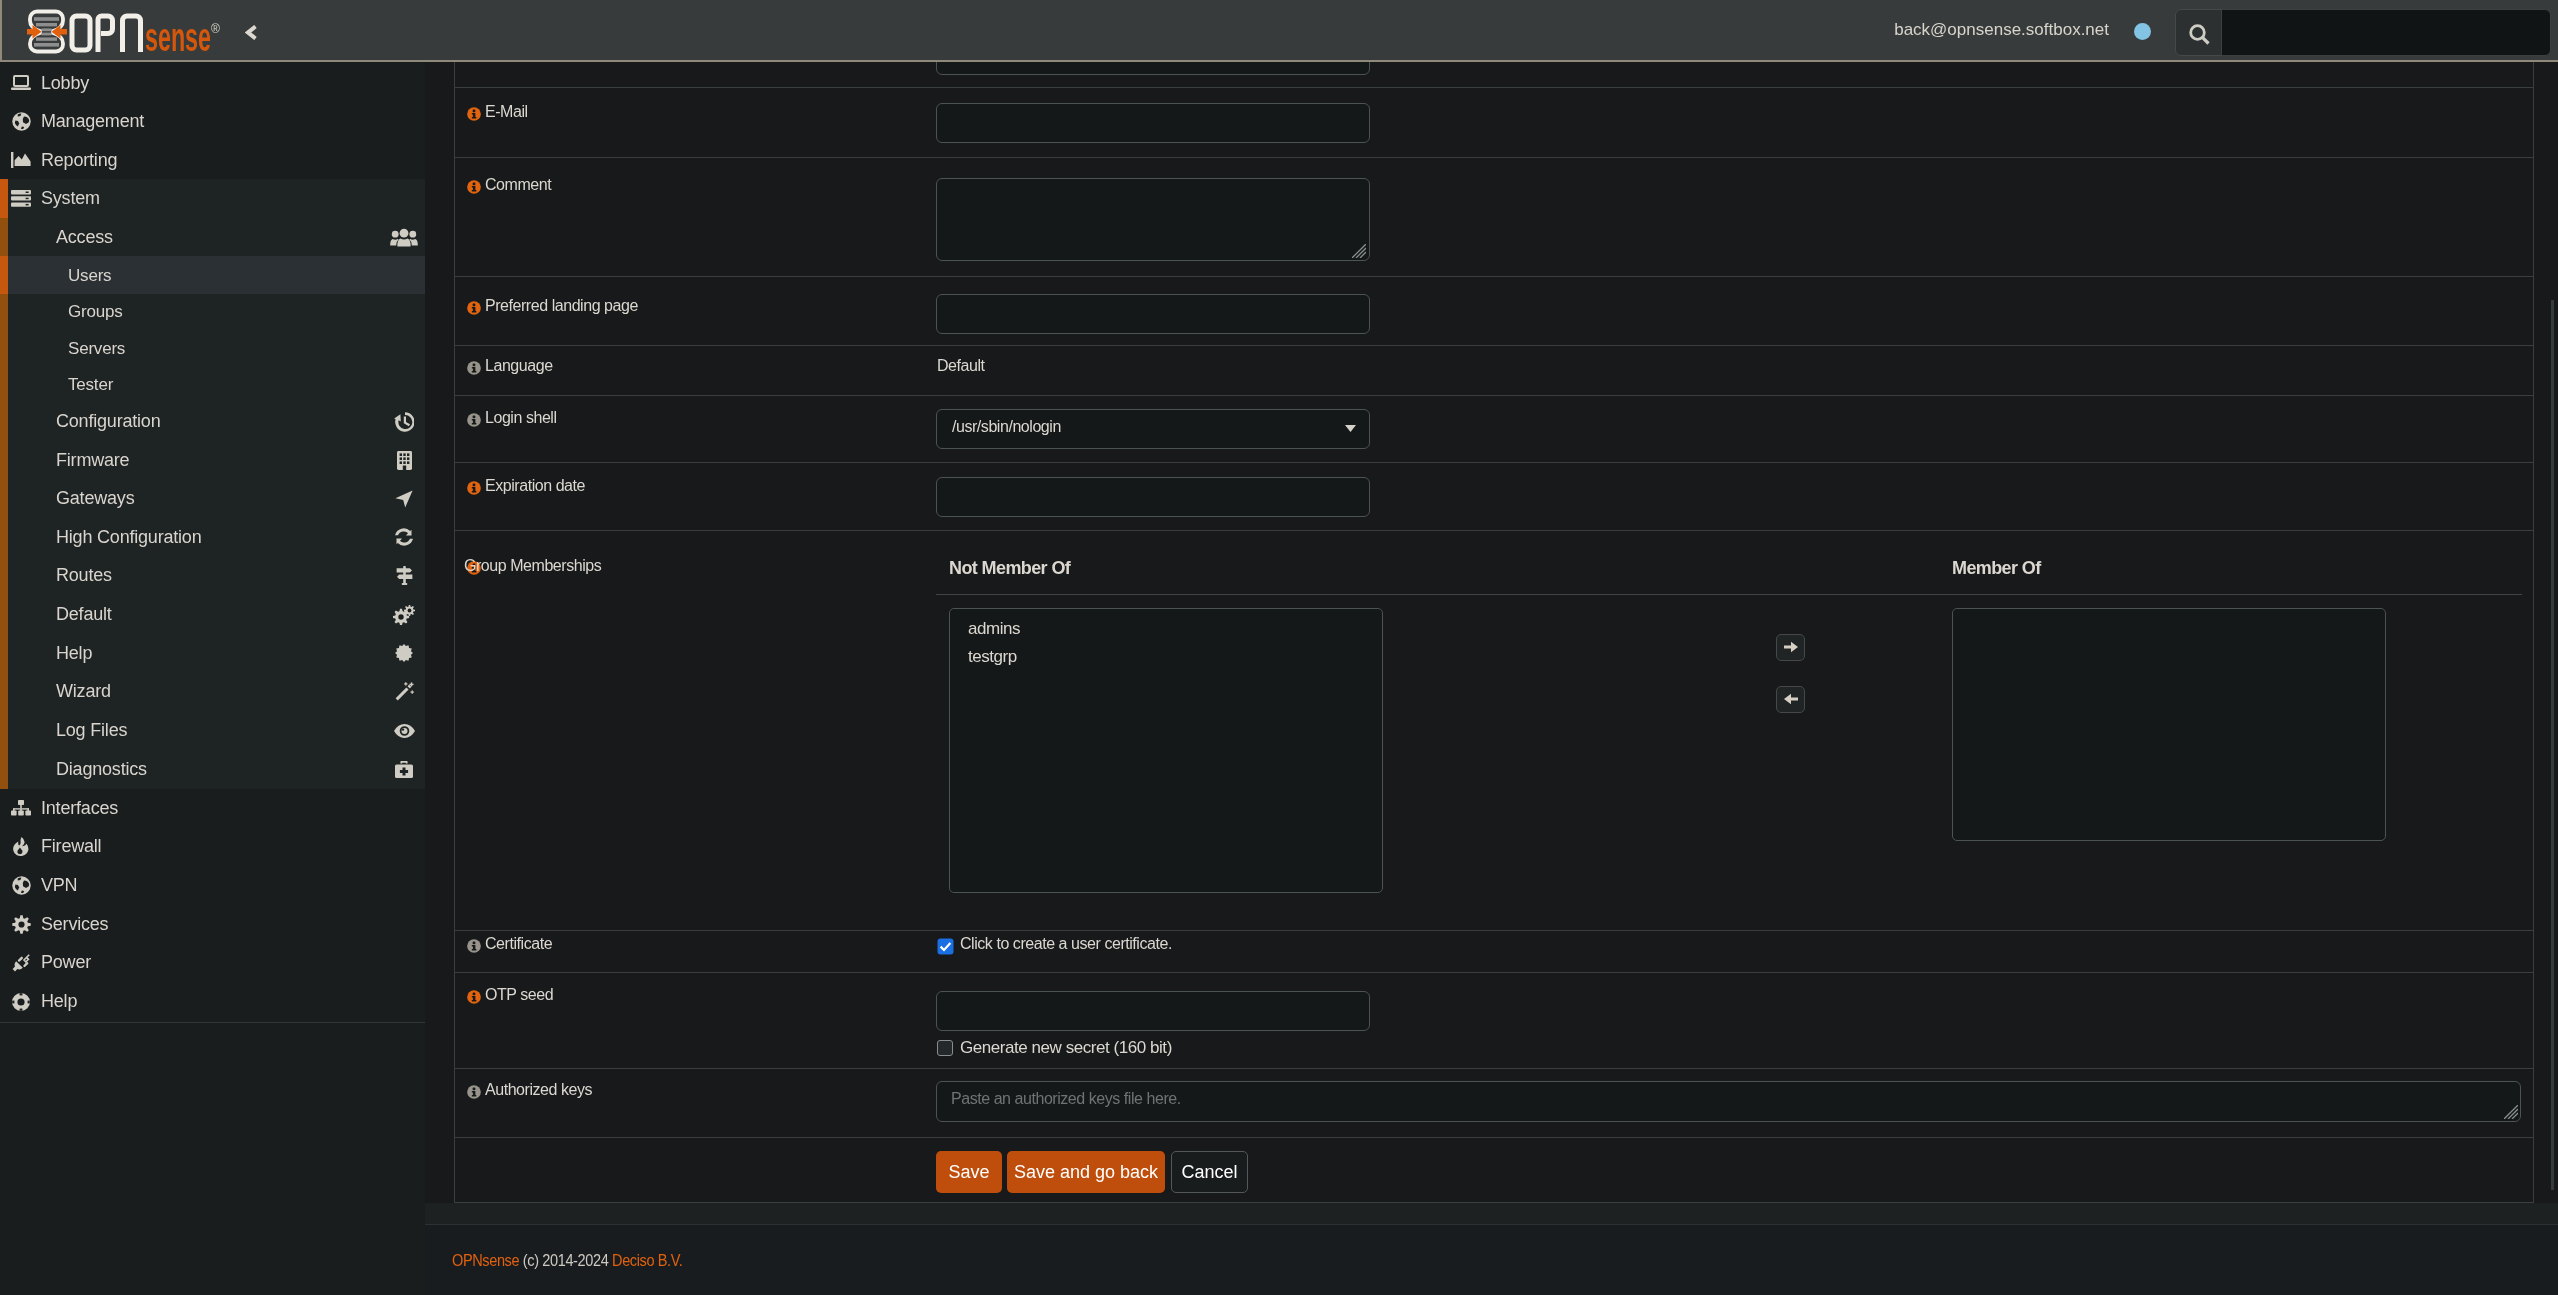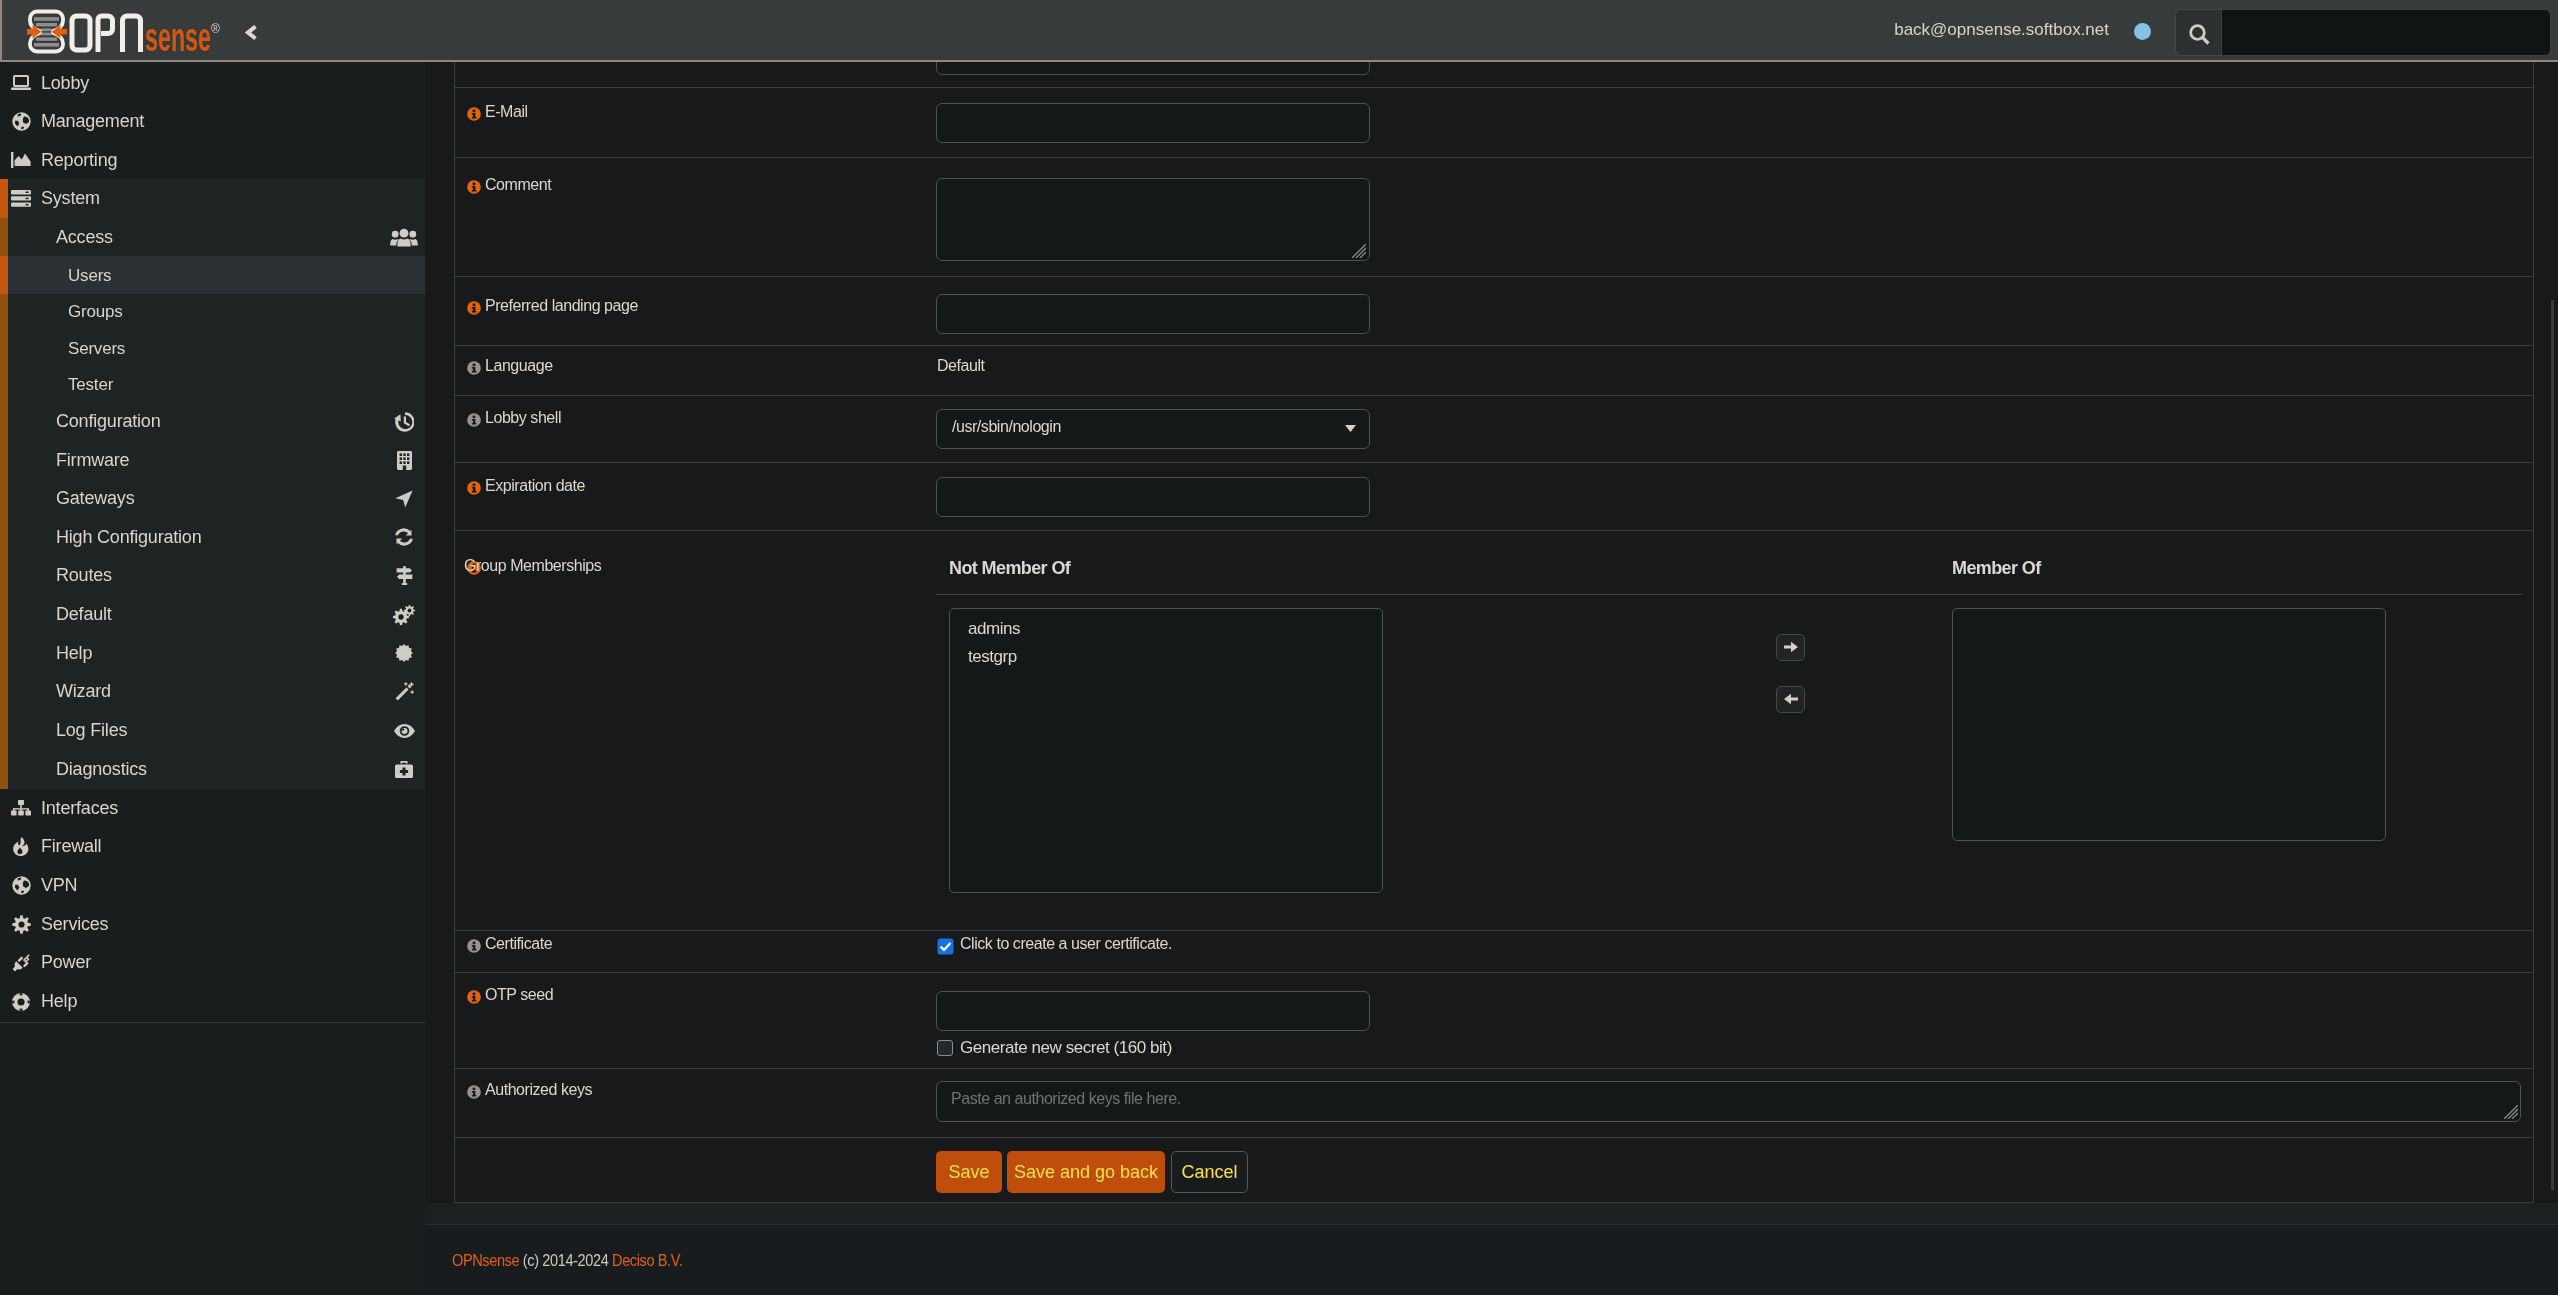--- a/index.html
+++ b/index.html
@@ -38,21 +38,21 @@
 .icon { position:absolute; }
 
 
 #tableborders { position:absolute; left:454px; top:62px; width:2080px; height:1140px;
   border-left:1px solid #393e3f; border-right:1px solid #393e3f; }
 .sep { position:absolute; left:454px; width:2080px; height:1px; background:#393e3f; }
 .lbl { position:absolute; color:#dcd8d1; font-size:16px; white-space:nowrap; letter-spacing:-0.45px; }
 .inp { position:absolute; background:#151818; border:1px solid #4b5355;
   border-radius:6px; }
 .btn { position:absolute; height:42px; line-height:42px; text-align:center;
-  color:#fde047; font-size:18px; border-radius:5px; }
+  color:#ffffff; font-size:18px; border-radius:5px; }
 .orange { background:#bf4e0d; }
 .hdr { position:absolute; color:#dcd8d1; font-size:18px; font-weight:bold;
   white-space:nowrap; letter-spacing:-0.6px; }
 </style>
 </head>
 <body>
 <div id="page">
 
   <div id="sidebar"></div>
   <div id="sysblock"></div>
@@ -277,21 +277,21 @@
         <rect x="7.2" y="3.2" width="3.6" height="3.4" rx="1.2" fill="#17191a"></rect>
         <path d="M6.2 7.8 h4.6 v5 h1.2 v2 H6.2 v-2 h1.4 v-3 H6.2 Z" fill="#17191a"></path>
       </svg></div>
   <div class="lbl" style="left:485px;top:357px">Language</div>
   <div class="lbl" style="left:937px;top:357px">Default</div>
   <div class="icon" style="left:467px;top:413px"><svg width="14" height="14" viewBox="0 0 18 18">
         <circle cx="9" cy="9" r="8.8" fill="#98948c"></circle>
         <rect x="7.2" y="3.2" width="3.6" height="3.4" rx="1.2" fill="#17191a"></rect>
         <path d="M6.2 7.8 h4.6 v5 h1.2 v2 H6.2 v-2 h1.4 v-3 H6.2 Z" fill="#17191a"></path>
       </svg></div>
-  <div class="lbl" style="left:485px;top:409px">Lobby shell</div>
+  <div class="lbl" style="left:485px;top:409px">Login shell</div>
   <div class="inp" style="left:936px;top:409px;width:434px;height:40px"></div>
   <div class="lbl" style="left:952px;top:418px">/usr/sbin/nologin</div>
   <svg class="icon" style="left:1345px;top:425px" width="11" height="7">
       <polygon points="0,0 11,0 5.5,7" fill="#d6d2c9"></polygon>
     </svg>
   <div class="icon" style="left:467px;top:481px"><svg width="14" height="14" viewBox="0 0 18 18">
         <circle cx="9" cy="9" r="8.8" fill="#e2640e"></circle>
         <rect x="7.2" y="3.2" width="3.6" height="3.4" rx="1.2" fill="#17191a"></rect>
         <path d="M6.2 7.8 h4.6 v5 h1.2 v2 H6.2 v-2 h1.4 v-3 H6.2 Z" fill="#17191a"></path>
       </svg></div>

